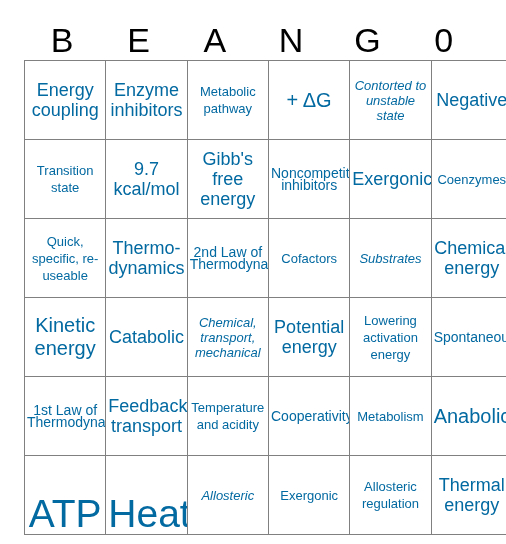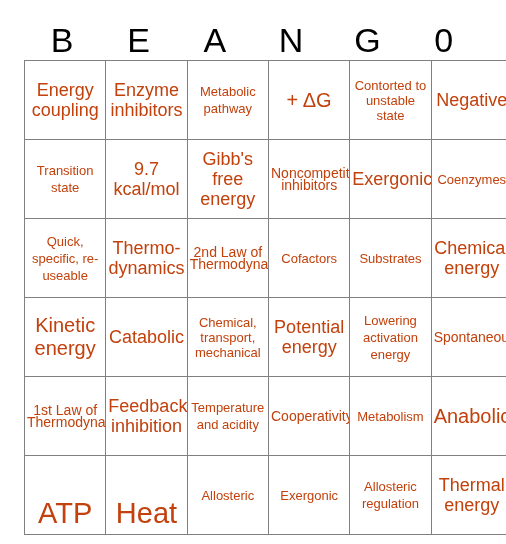--- a/index.html
+++ b/index.html
@@ -42,29 +42,29 @@
     border: 1px solid #808080;
     margin-top: 2px;
   }
   table#bingo-grid td {
     border: 1px solid #808080;
     width: 76.33px;
     height: 76px;
     text-align: center;
     vertical-align: middle;
     padding: 1px 2px;
-    color: #c2410c;
+    color: #0369a1;
     overflow: hidden;
   }
   
-  .fs-xxl { font-size: 29px; line-height: 31px; margin-top: 36px; }
+  .fs-xxl { font-size: 39px; line-height: 31px; margin-top: 36px; }
   .fs-xl  { font-size: 20px; line-height: 23px; }
   .fs-lg  { font-size: 18px; line-height: 20px; }
   .fs-md  { font-size: 13px; line-height: 17px; }
-  .fs-sm  { font-size: 13px; line-height: 15px; }
+  .fs-sm  { font-size: 13px; line-height: 15px; font-style: italic; }
   .fs-xs  { font-size: 14px; line-height: 12px; text-align: center; }
   .cell-text { display: block; }
 </style>
 </head>
 <body>
 
 <div id="card">
 
   <div id="header-row">
     <div class="header-cell">B</div>
@@ -155,21 +155,21 @@
           </td>
         <td>
             <span class="cell-text fs-xs">Spontaneous</span>
           </td>
       </tr>
       <tr>
         <td>
             <span class="cell-text fs-xs">1st Law of Thermodynamics</span>
           </td>
         <td>
-            <span class="cell-text fs-lg">Feedback inhibition</span>
+            <span class="cell-text fs-lg">Feedback transport</span>
           </td>
         <td>
             <span class="cell-text fs-md">Temperature and acidity</span>
           </td>
         <td>
             <span class="cell-text fs-xs">Cooperativity</span>
           </td>
         <td>
             <span class="cell-text fs-md">Metabolism</span>
           </td>

